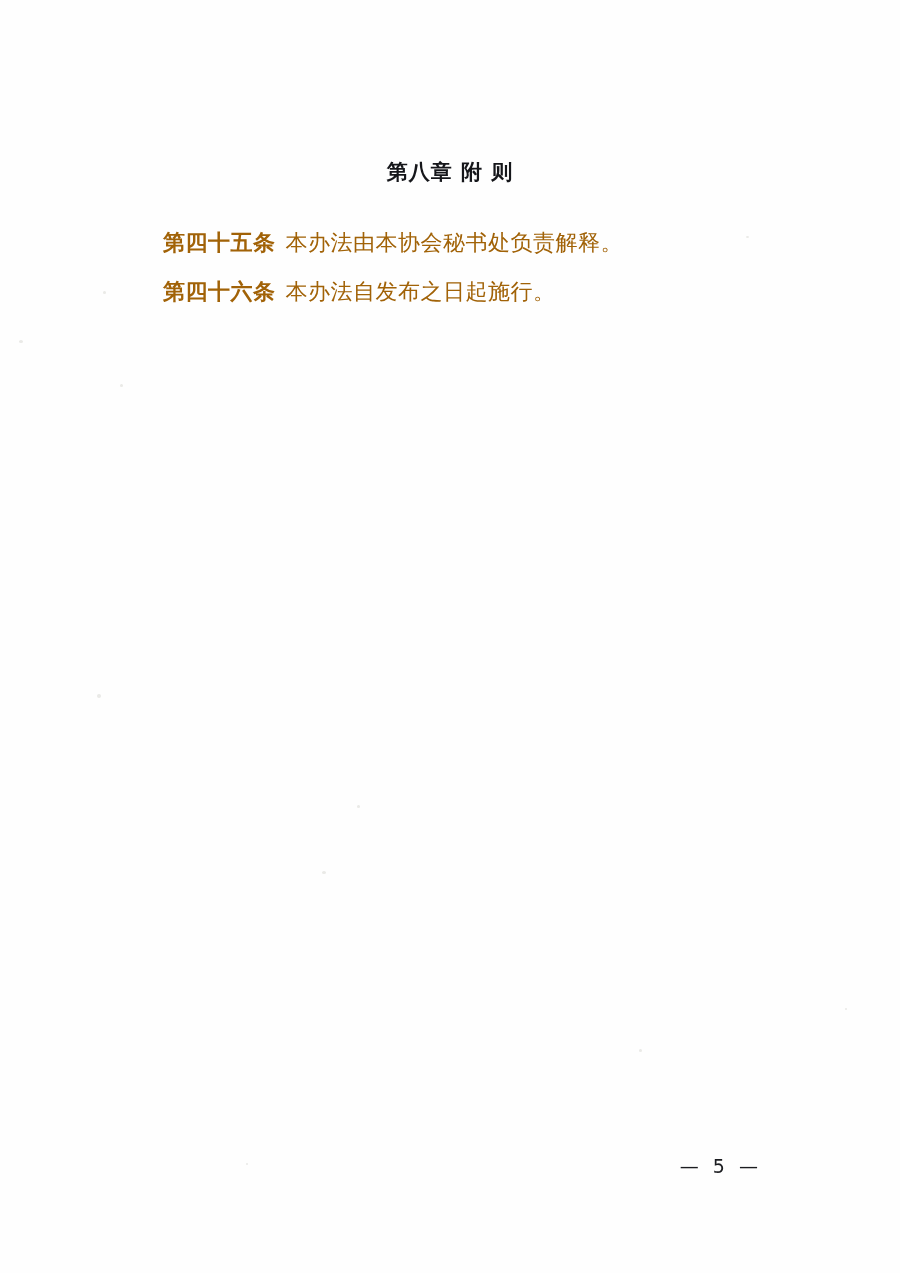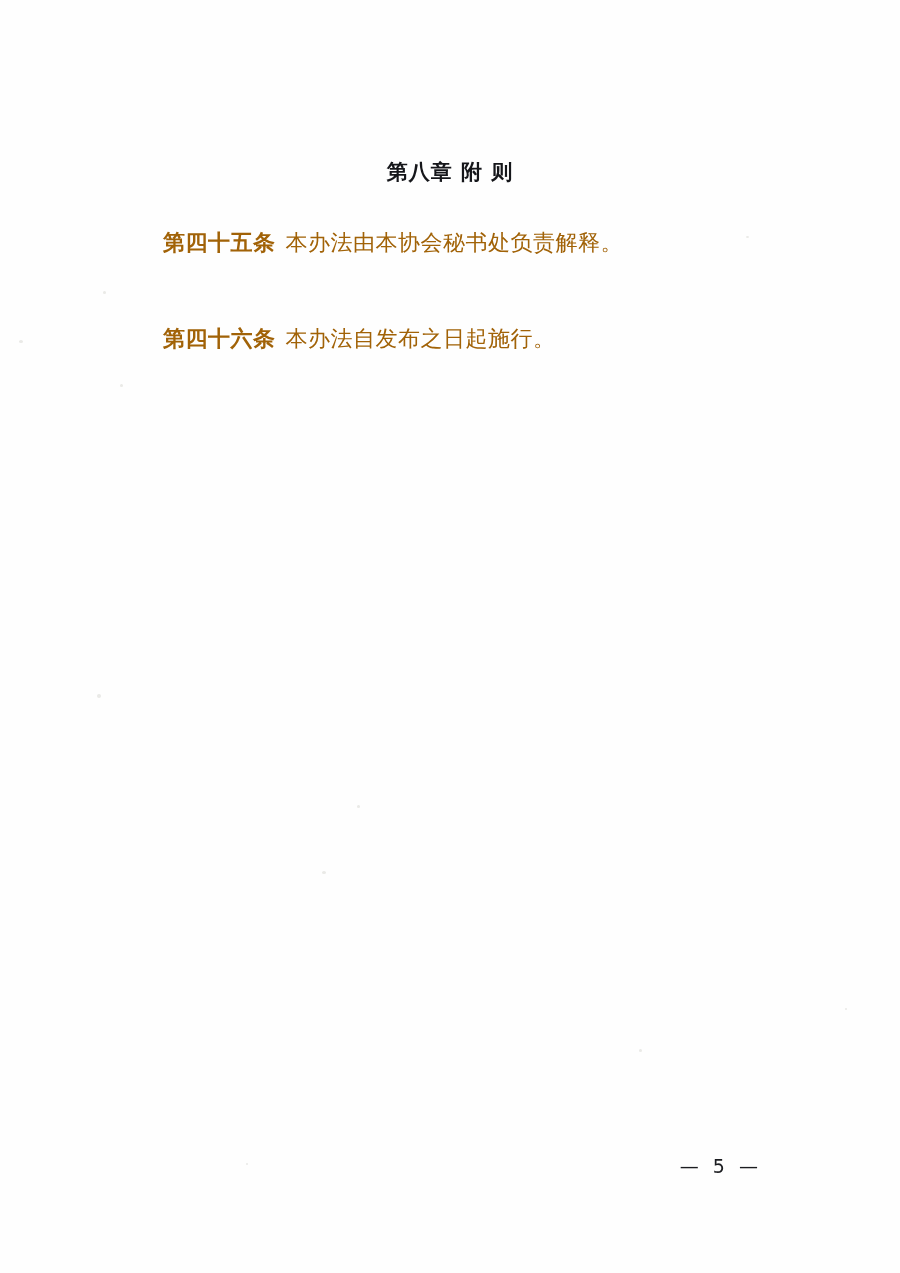--- a/index.html
+++ b/index.html
@@ -61,21 +61,21 @@
   .article .num {
     font-weight: bold;
     letter-spacing: 0.5px;
   }
   .article .txt {
     margin-left: 10px;
     letter-spacing: 0.5px;
   }
 
   #article-1 { top: 228px; }
-  #article-2 { top: 277px; margin-top: 47px; }
+  #article-2 { top: 277px; }
 
   .page-number {
     position: absolute;
     right: 138px;
     top: 1155px;
     font-family: "DejaVu Sans", sans-serif;
     font-size: 19px;
     color: #1b1c20;
     letter-spacing: 4px;
   }

